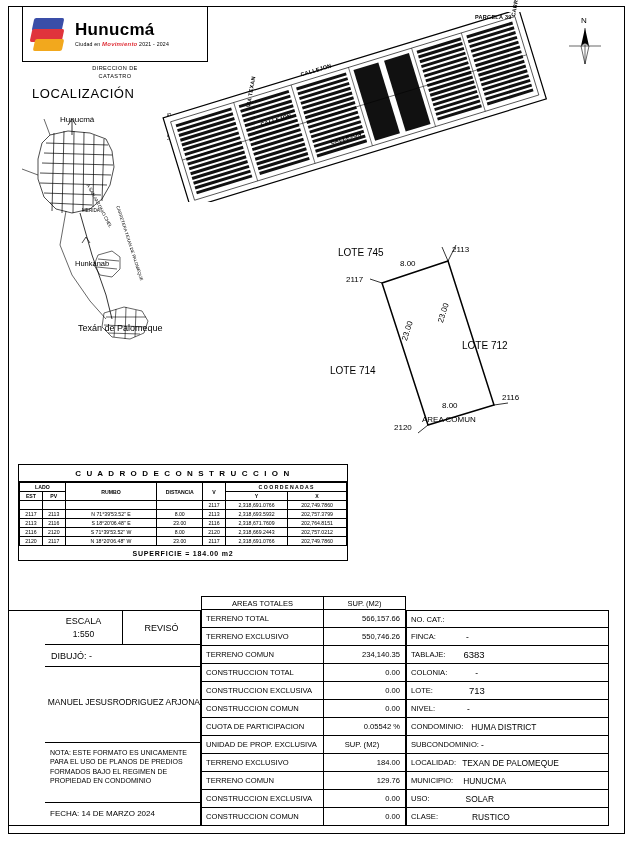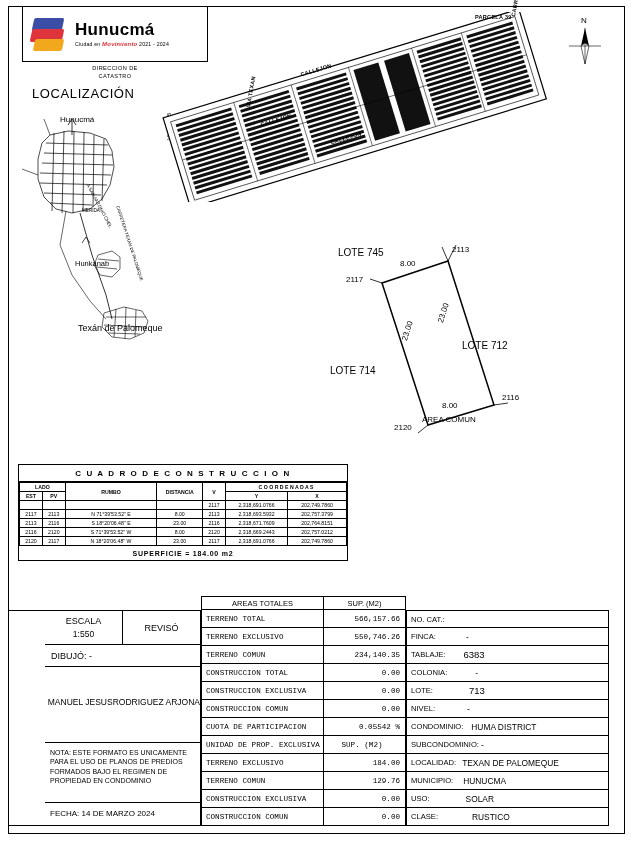--- a/index.html
+++ b/index.html
@@ -86,21 +86,21 @@
   .bl-rev { flex:1; display:flex; align-items:center; justify-content:center; font-size:9px; }
   .bl-dib { height:22px; border-bottom:1.2px solid #000; display:flex; align-items:center; padding-left:6px; font-size:9px; }
   .bl-name { height:76px; border-bottom:1.2px solid #000; display:flex; flex-direction:row; align-items:center; justify-content:flex-end; padding-bottom:4px; font-size:8.5px; line-height:1.35;}
   .bl-note { height:60px; border-bottom:1.2px solid #000; padding:5px 5px 0 5px; font-size:7px; line-height:1.35; }
   .bl-fecha { height:20px; display:flex; align-items:center; padding-left:5px; font-size:8px; }
 
   .areas { position:absolute; left:193px; top:0; width:205px; }
   .areas .hdr { display:flex; height:14px; font-size:7.5px; }
   .areas .hdr .c1 { width:122px; text-align:center; border:1.2px solid #000; border-right:none; display:flex; align-items:center; justify-content:center;}
   .areas .hdr .c2 { width:83px; text-align:center; border:1.2px solid #000; display:flex; align-items:center; justify-content:center;}
-  .arow { display:flex; height:18px; font-size:7.6px;font-family:Liberation Mono, monospace; }
+  .arow { display:flex; height:18px; font-size:7.6px; }
   .arow .lbl { width:122px; border:1.2px solid #000; border-top:none; border-right:none; display:flex; align-items:center; padding-left:4px; }
   .arow .val { width:83px; border:1.2px solid #000; border-top:none; display:flex; align-items:center; justify-content:flex-end; padding-right:5px; }
 
   .right { position:absolute; left:398px; top:14px; width:203px; }
   .rrow { display:flex; height:18px; font-size:7.6px; border:1.2px solid #000; border-top:none; }
   .rrow:first-child { border-top:1.2px solid #000; }
   .rrow .lbl { padding-left:4px; display:flex; align-items:center; }
   .rrow .val { display:flex; align-items:center; padding-left:8px; font-size:8.4px; }
   .rrow .val.big { font-size:9.5px; }
 </style>

